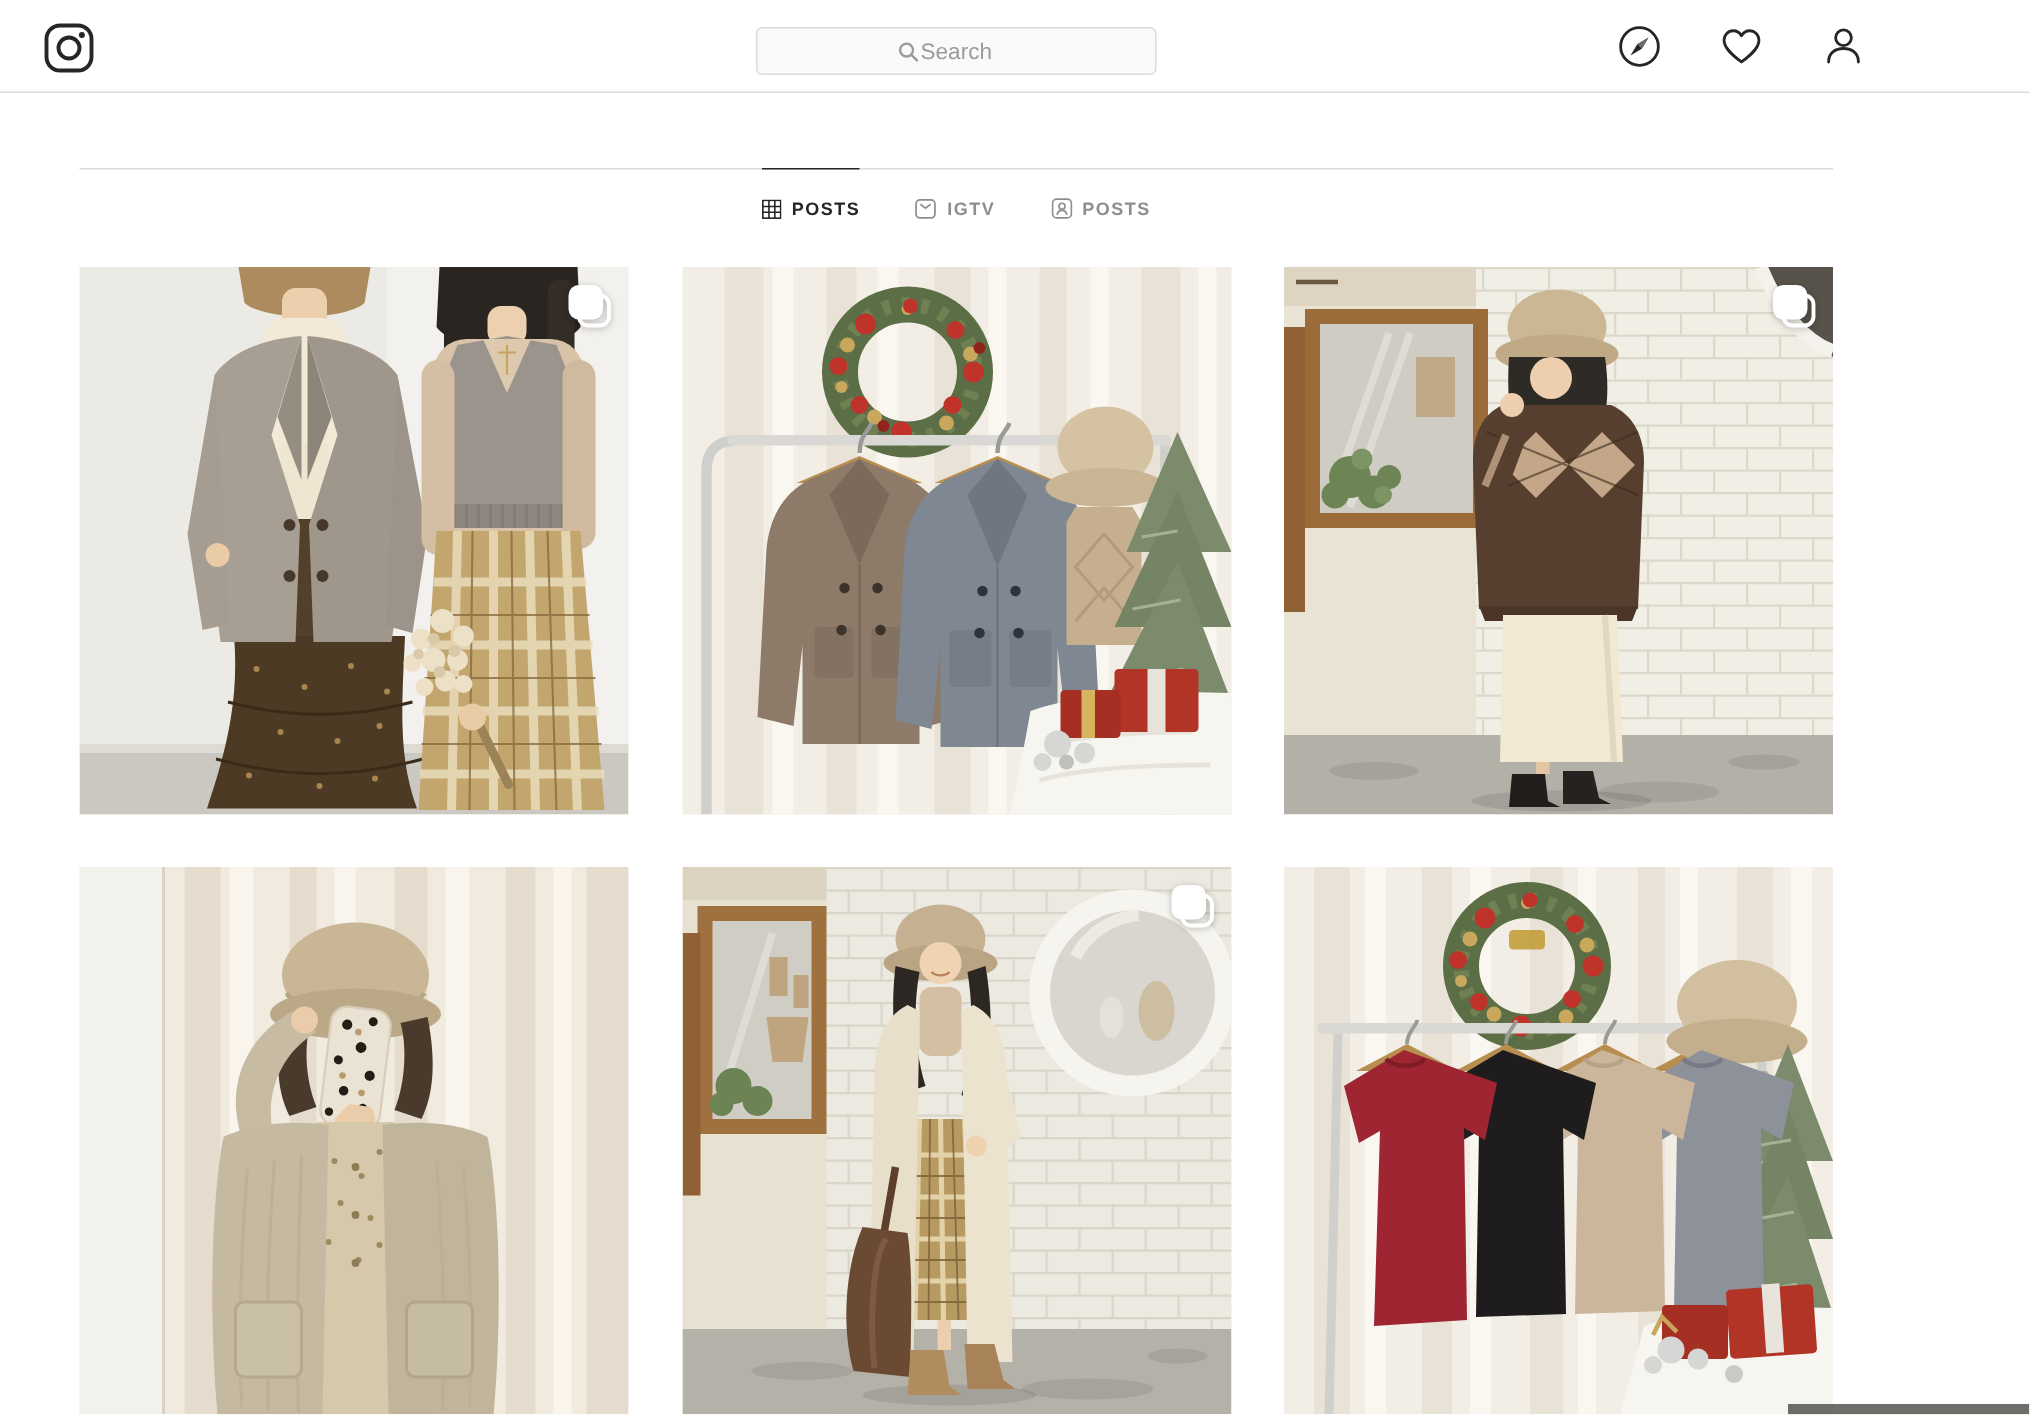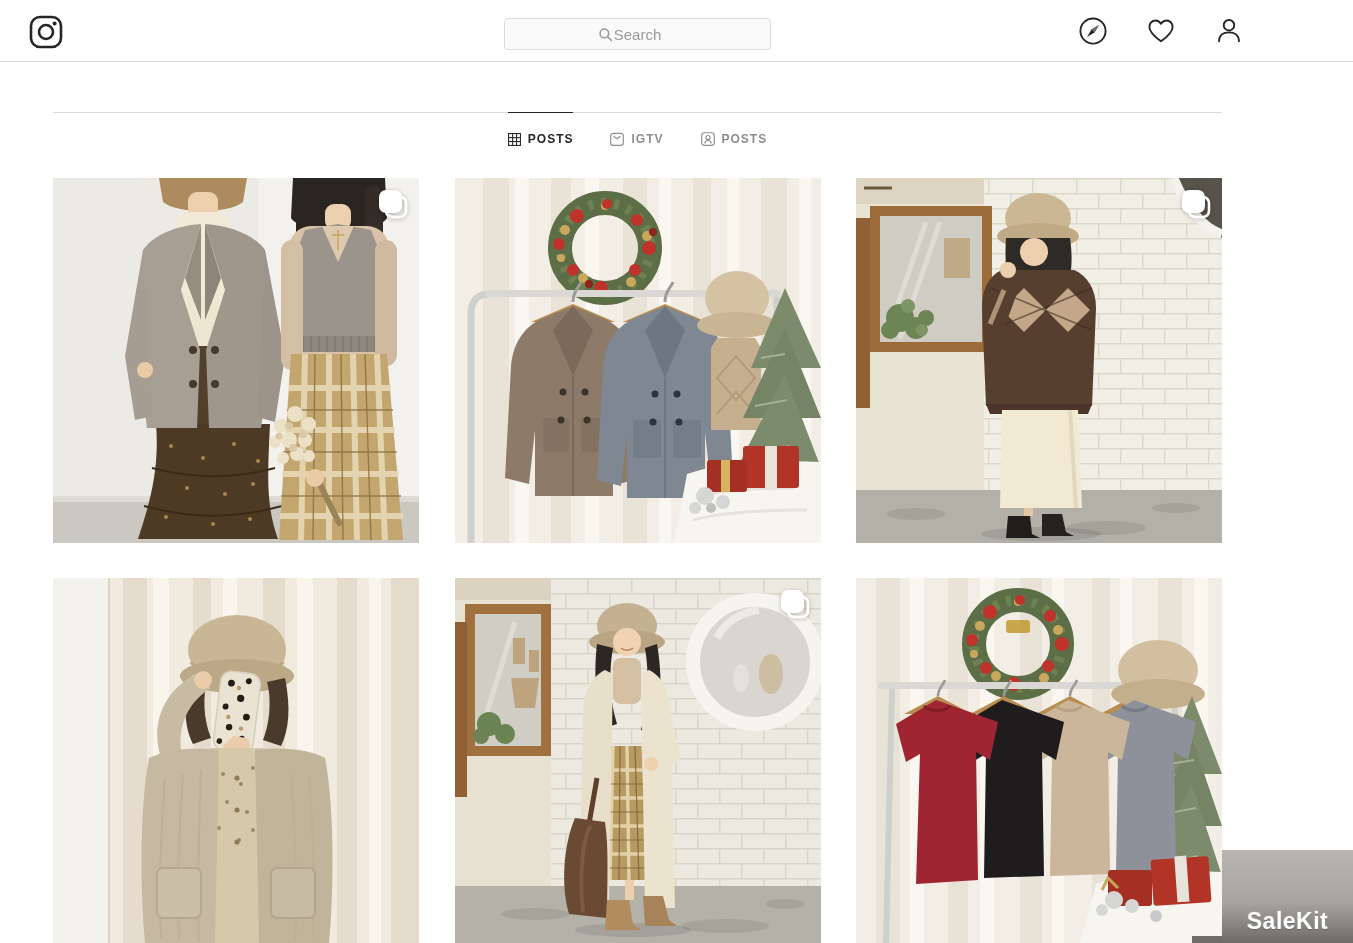--- a/index.html
+++ b/index.html
@@ -639,17 +639,14 @@
             </g>
           <circle cx="300" cy="338" r="6" fill="#c9c9c7"></circle>
           <path d="M246 312 L252 300 L262 310" stroke="#c8a75c" stroke-width="3" fill="none"></path>
         </g>
       </svg>
     </figure>
 
   </div>
 
   <div class="wm-strip"></div>
-  <div class="watermark">
-    <span>SaleKit</span>
-  </div>
 
 </div>
 
 </body></html>

